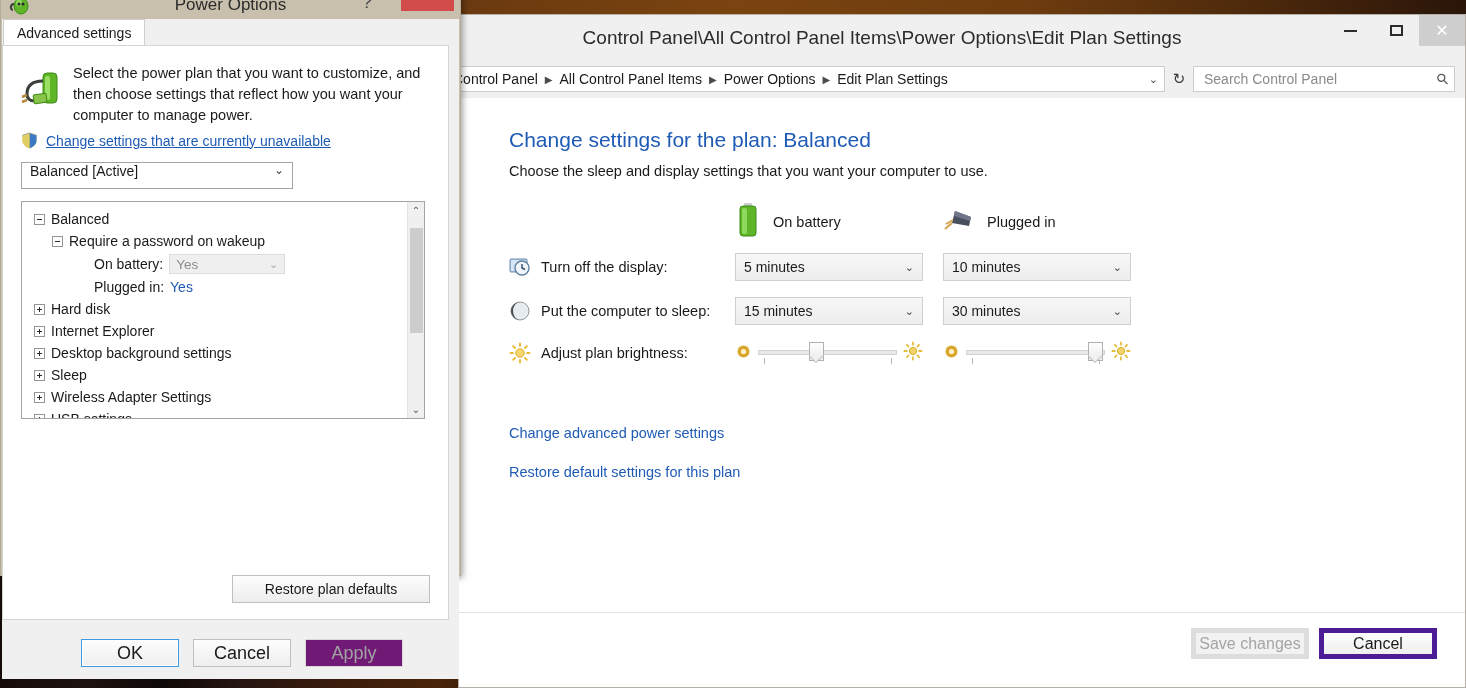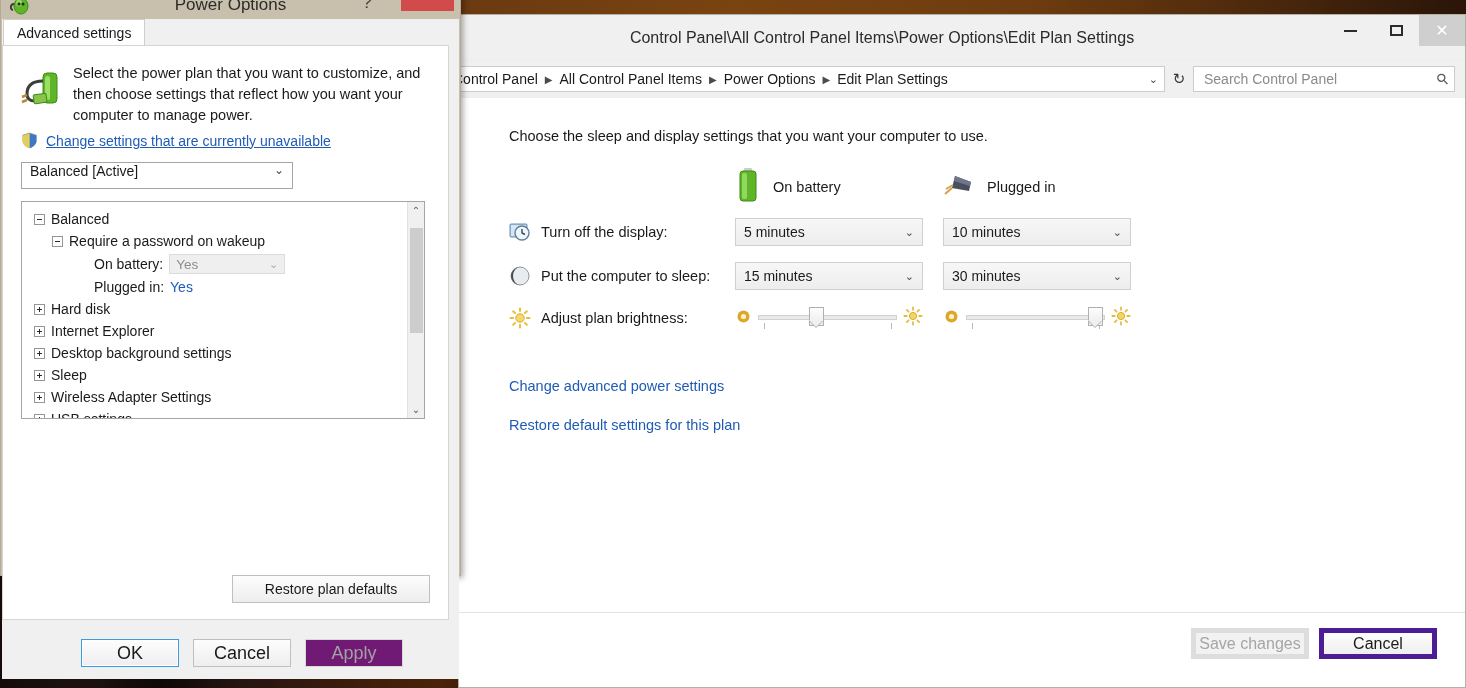--- a/index.html
+++ b/index.html
@@ -51,21 +51,21 @@
     background:#ffffff;
     border:1px solid #b4b0a6;
     box-sizing:border-box;
   }
   #cp-titlebar{
     height:44px;background:#f0f0f0;position:relative;
     border-bottom:1px solid #ededed;
   }
   #cp-title{
     position:absolute;left:0;right:0;top:0;height:44px;line-height:46px;
-    text-align:center;font-size:16px;color:#2b2b2b;
+    text-align:center;font-size:19px;color:#2b2b2b;
     padding-right:160px;box-sizing:border-box;
   }
   .cp-winbtn{
     position:absolute;top:0;width:46px;height:31px;
     display:flex;align-items:center;justify-content:center;
     font-size:13px;color:#2b2b2b;cursor:default;
   }
   #cp-min{right:92px;}
   #cp-max{right:46px;}
   #cp-close{right:0;background:#cfcfcf;color:#ffffff;font-size:16px;}
@@ -321,20 +321,21 @@
     </div>
     <div id="cp-search">
       <input type="text" placeholder="Search Control Panel" style="">
       <span class="mag">⚲</span>
     </div>
   </div>
 
   <div id="cp-body">
     <div id="cp-content">
 
+      <h1 id="cp-heading">Change settings for the plan: Balanced</h1>
       <p id="cp-subheading">Choose the sleep and display settings that you want your computer to use.</p>
 
       <div class="col-head-row">
         <div class="col-head">
           <span>
             <svg width="26" height="34" viewBox="0 0 26 34">
               <rect x="9" y="0" width="8" height="4" rx="1" fill="#c9cdd0"></rect>
               <rect x="5" y="3" width="16" height="30" rx="3" fill="#5eb527"></rect>
               <rect x="7" y="5" width="5" height="26" rx="2" fill="#8fd95c"></rect>
               <rect x="5" y="3" width="16" height="30" rx="3" fill="none" stroke="#3e8a17" stroke-width="1"></rect>
@@ -446,21 +447,21 @@
               <circle cx="10" cy="10" r="3.6" fill="#f3d46a" stroke="#d9ae2a"></circle>
               <g stroke="#e6bd3a" stroke-width="1.8" stroke-linecap="round">
                 <path d="M10 1.4 v2.4 M10 16.2 v2.4 M1.4 10 h2.4 M16.2 10 h2.4
                          M3.9 3.9 l1.7 1.7 M14.4 14.4 l1.7 1.7 M16.1 3.9 l-1.7 1.7 M5.6 14.4 l-1.7 1.7"></path>
               </g>
             </svg>
           </span>
         </div>
       </div>
 
-      <div style="margin-top:48px">
+      <div style="margin-top:60px">
         <a class="cp-link" href="#">Change advanced power settings</a>
         <div style="height:23px"></div>
         <a class="cp-link" href="#">Restore default settings for this plan</a>
       </div>
     </div>
 
     <div id="cp-footer-sep"></div>
     <div id="cp-footer">
       <div class="cp-btn disabled">Save changes</div>
       <div class="cp-btn">Cancel</div>

